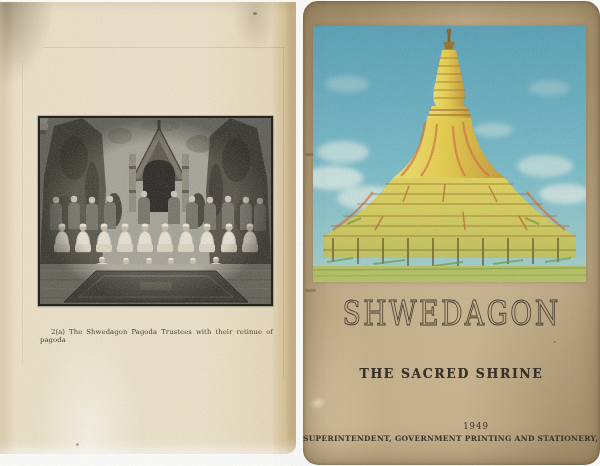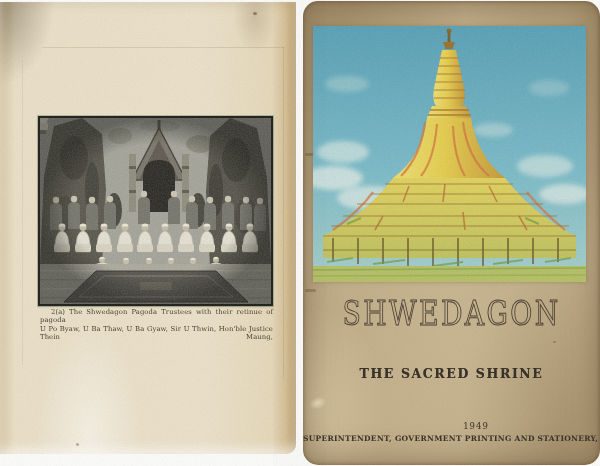--- a/index.html
+++ b/index.html
@@ -30,21 +30,21 @@
     border:2px solid #26251f;background:#a6a59a;
     box-shadow:0 0 0 1px rgba(80,130,95,.35), 0 1px 2px rgba(60,50,30,.25);
   }
   .photo-plate svg{display:block;width:100%;height:100%;}
   
   .caption{
     position:absolute;left:40px;top:306px;width:233px;
     font-size:6.8px;line-height:8.3px;color:#4a4433;
     letter-spacing:.1px;
   }
-  .caption .ln{text-align:justify;}
+  .caption .ln{text-align:justify;margin-top:20px;}
   .caption .ln.j{text-align-last:justify;}
   .caption .ln.first{text-indent:11px;}
   
   .cover{
     position:absolute;left:303px;top:1px;width:297px;height:464px;
     border-radius:15px;
     background:
       radial-gradient(ellipse at 12% 6%, rgba(110,85,50,.30), rgba(110,85,50,0) 34%),
       radial-gradient(ellipse at 94% 12%, rgba(116,92,56,.24), rgba(116,92,56,0) 30%),
       radial-gradient(ellipse at 4% 88%, rgba(224,208,172,.55), rgba(224,208,172,0) 18%),
@@ -213,21 +213,20 @@
         <path d="M64,158 L168,158 L193,179 L39,179 Z" fill="none" stroke="#8f8c7a" stroke-width="1" opacity=".8"></path>
         <rect x="100" y="164" width="32" height="8" fill="#6b6859" opacity=".8"></rect>
       </g>
       <rect x="0" y="0" width="231" height="186" fill="url(#vig)"></rect>
       <rect x="0" y="0" width="231" height="186" filter="url(#gr)" opacity=".22"></rect>
     </svg>
   </div>
 
   <div class="caption">
     <div class="ln j first">2(a) The Shwedagon Pagoda Trustees with their retinue of pagoda</div>
-    <div class="ln j">U Po Byaw, U Ba Thaw, U Ba Gyaw, Sir U Thwin, Hon'ble Justice Thein Maung,</div>
   </div>
 </div>
 
 <div class="cover">
   <div class="cover-crease" style="left:2px;top:152px;width:9px;height:3px;"></div>
   <div class="cover-crease" style="left:2px;top:288px;width:11px;height:3px;"></div>
   <div class="scuff" style="left:6px;top:396px;width:18px;height:12px;transform:rotate(-20deg);"></div>
   <div class="speck" style="left:262px;top:38px;width:3px;height:3px;background:rgba(96,72,40,.5);"></div>
   <div class="speck" style="left:250px;top:340px;width:3px;height:2px;background:rgba(96,72,40,.4);"></div>
 

